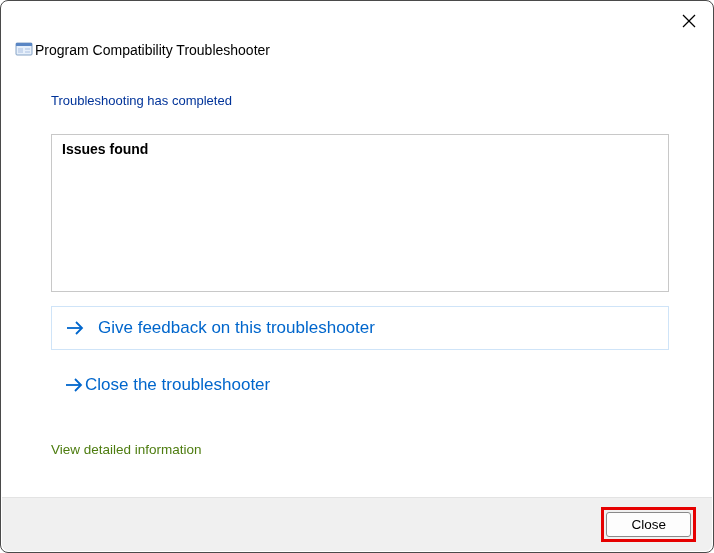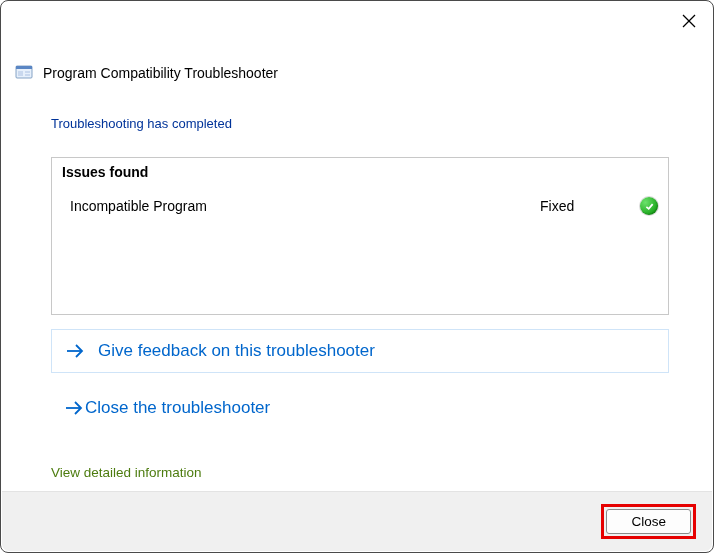--- a/index.html
+++ b/index.html
@@ -27,23 +27,22 @@
     height: 20px;
     display: flex;
     align-items: center;
     justify-content: center;
     cursor: pointer;
   }
   .close-x svg { stroke: #000; stroke-width: 1.2; }
   .header-row {
     display: flex;
     align-items: center;
-    gap: 10px;
+    gap: 2px;
     padding: 0 14px 10px 14px;
-    margin-top: 23px;
   }
   .app-icon {
     width: 18px; height: 18px;
     display: inline-flex;
   }
   .app-title {
     font-size: 14px;
     color: #000;
   }
   .content {
@@ -112,21 +111,21 @@
   .detail-link {
     color: #4d7c0f;
     font-size: 13.5px;
     margin: 36px 0 0 10px;
     display: inline-block;
     cursor: pointer;
   }
   .footer {
     position: absolute;
     left: 1px; right: 1px; bottom: 1px;
-    height: 60px;
+    height: 54px;
     background: #f0f0f0;
     border-top: 1px solid #e3e3e3;
     display: flex;
     align-items: center;
     justify-content: flex-end;
     padding: 0 16px;
     border-bottom-left-radius: 7px;
     border-bottom-right-radius: 7px;
   }
   .close-btn-wrap {
@@ -165,31 +164,20 @@
     </svg>
   </span>
   <span class="app-title">Program Compatibility Troubleshooter</span>
 </div>
 
 <div class="content">
   <div class="heading">Troubleshooting has completed</div>
 
   <div class="issues-box">
     <div class="issues-header">Issues found</div>
-    <div class="issue-row">
-      <span class="issue-name">Incompatible Program</span>
-      <span class="issue-status">Fixed</span>
-      <span class="issue-icon">
-        <span class="check-icon">
-          <svg viewBox="0 0 14 14" width="11" height="11">
-              <polyline points="3,7.5 6,10 11,4"></polyline>
-            </svg>
-        </span>
-      </span>
-    </div>
   </div>
 
   <div class="option-box">
     <span class="arrow-icon">
       <svg viewBox="0 0 22 22" width="22" height="22">
           <line x1="3" y1="11" x2="18" y2="11"></line>
           <polyline points="12,5 18,11 12,17"></polyline>
         </svg>
     </span>
     <span class="option-label">Give feedback on this troubleshooter</span>

